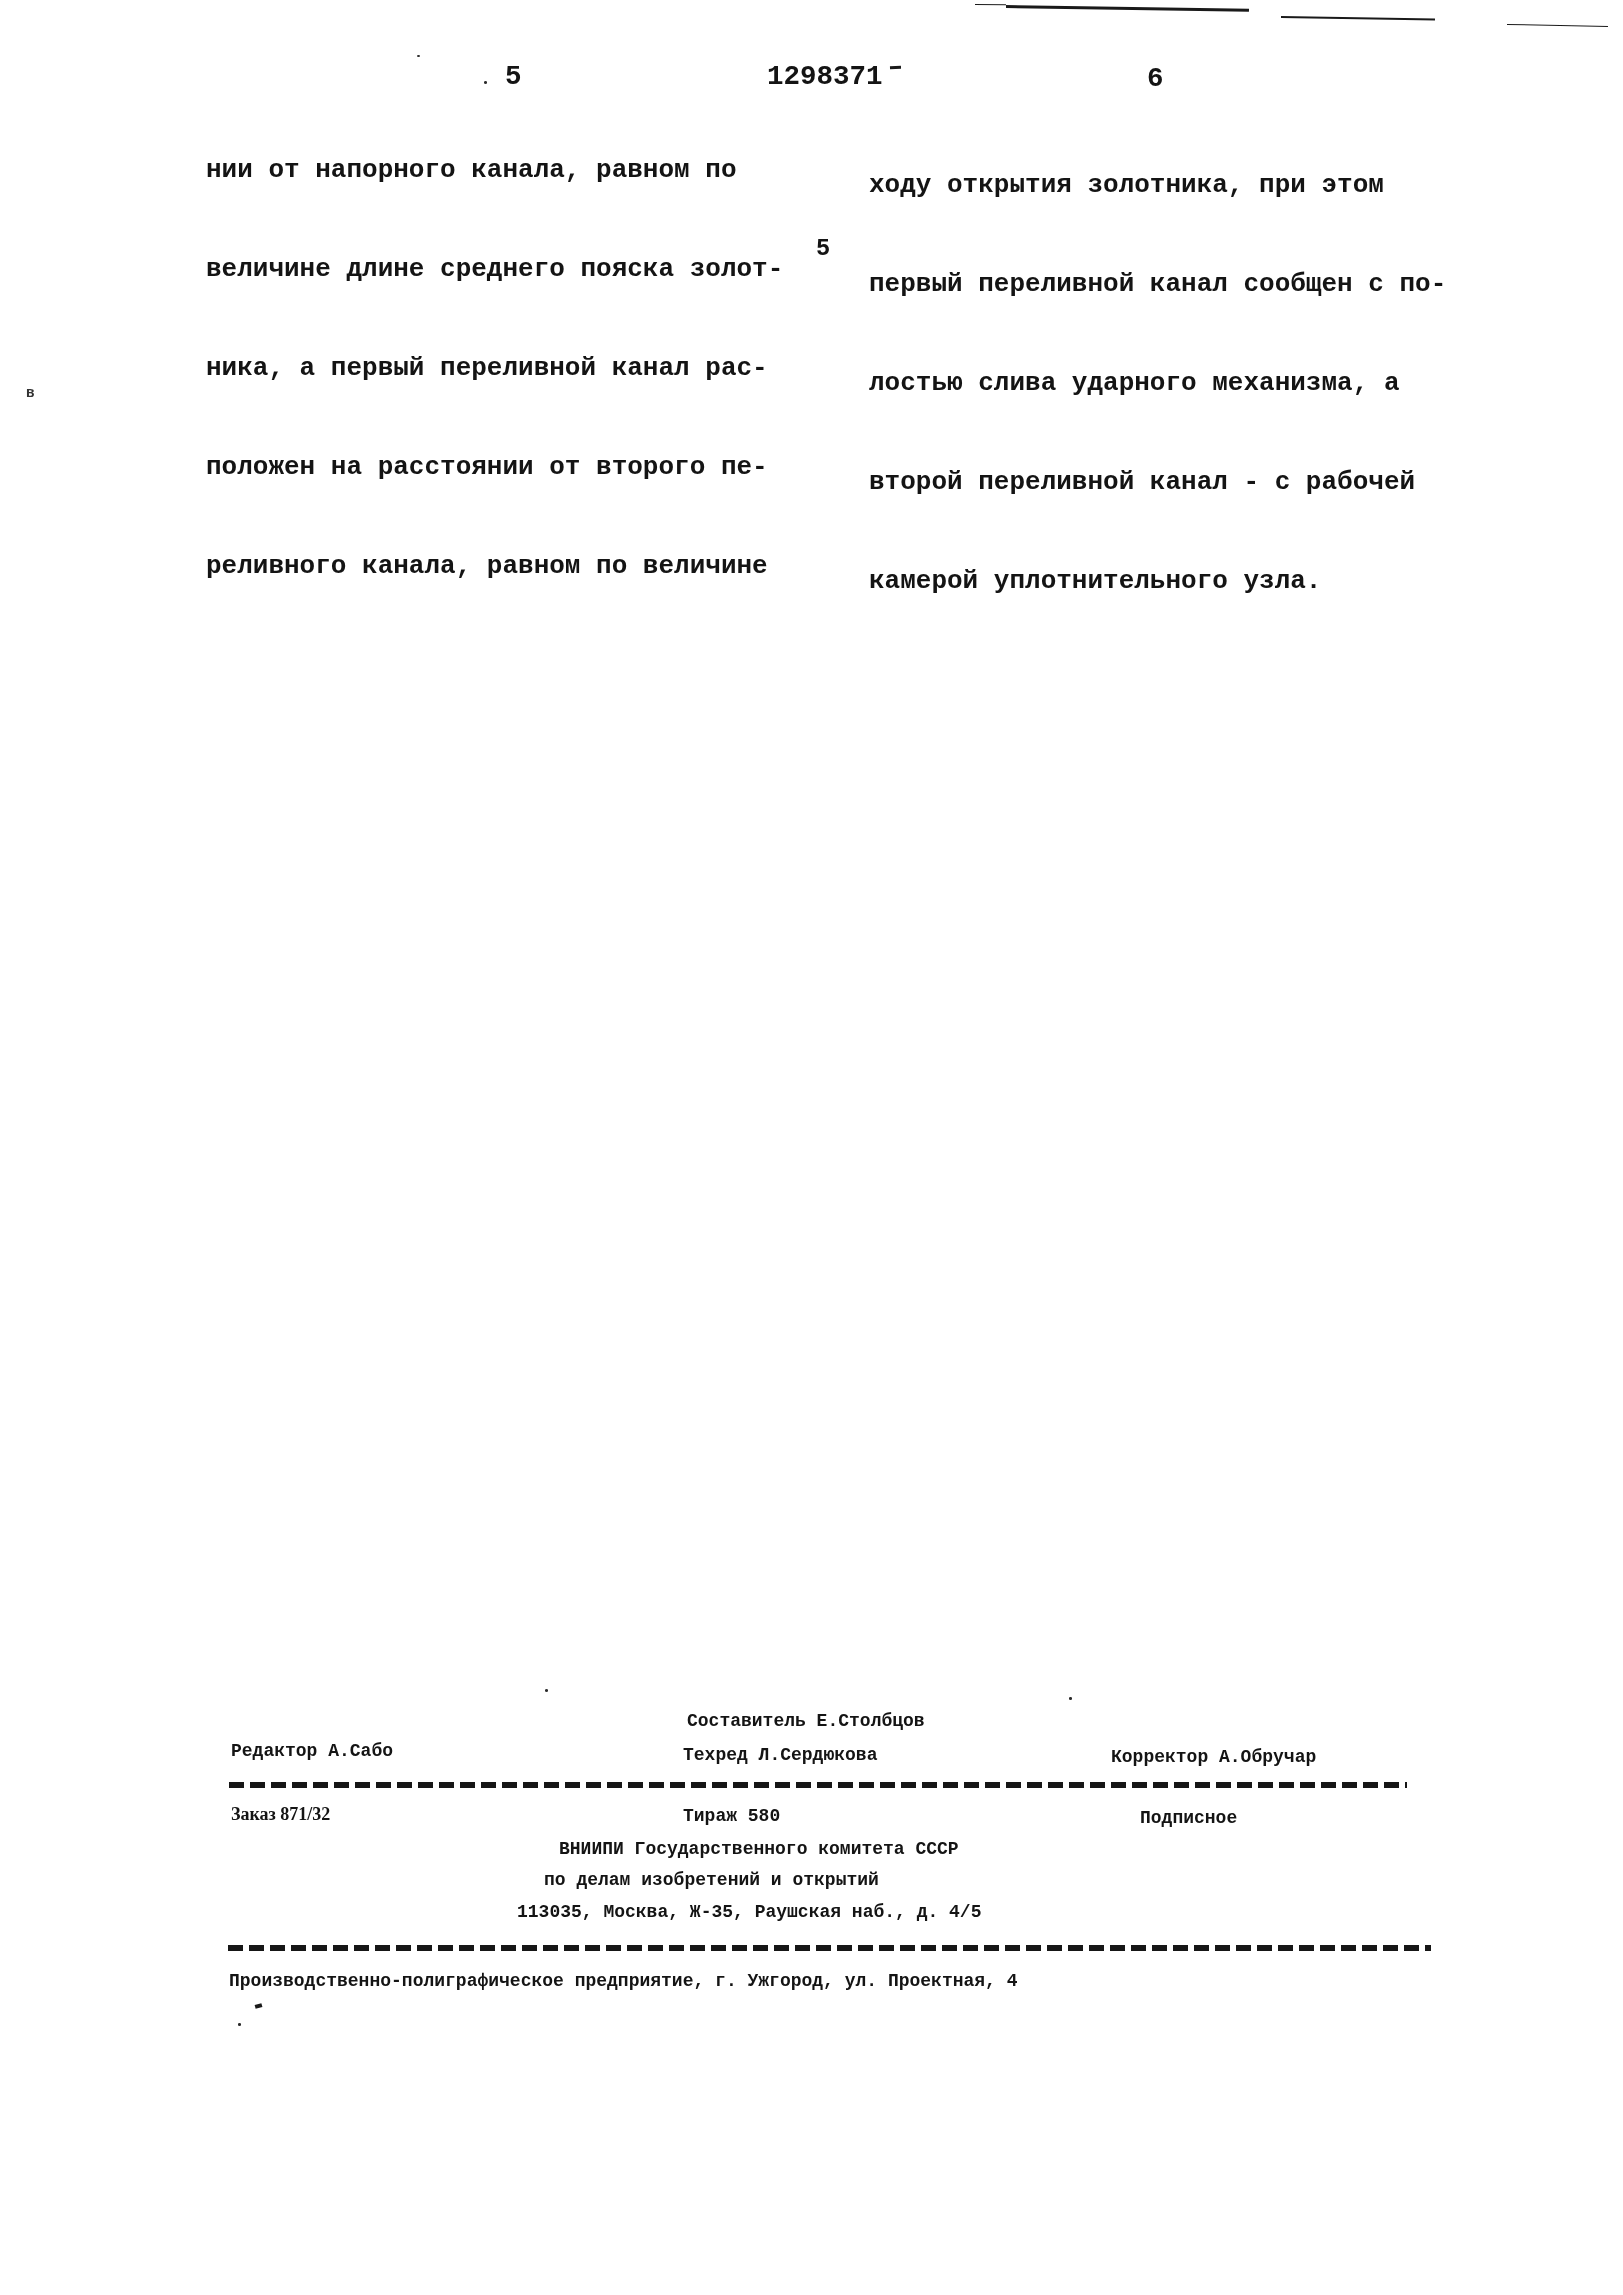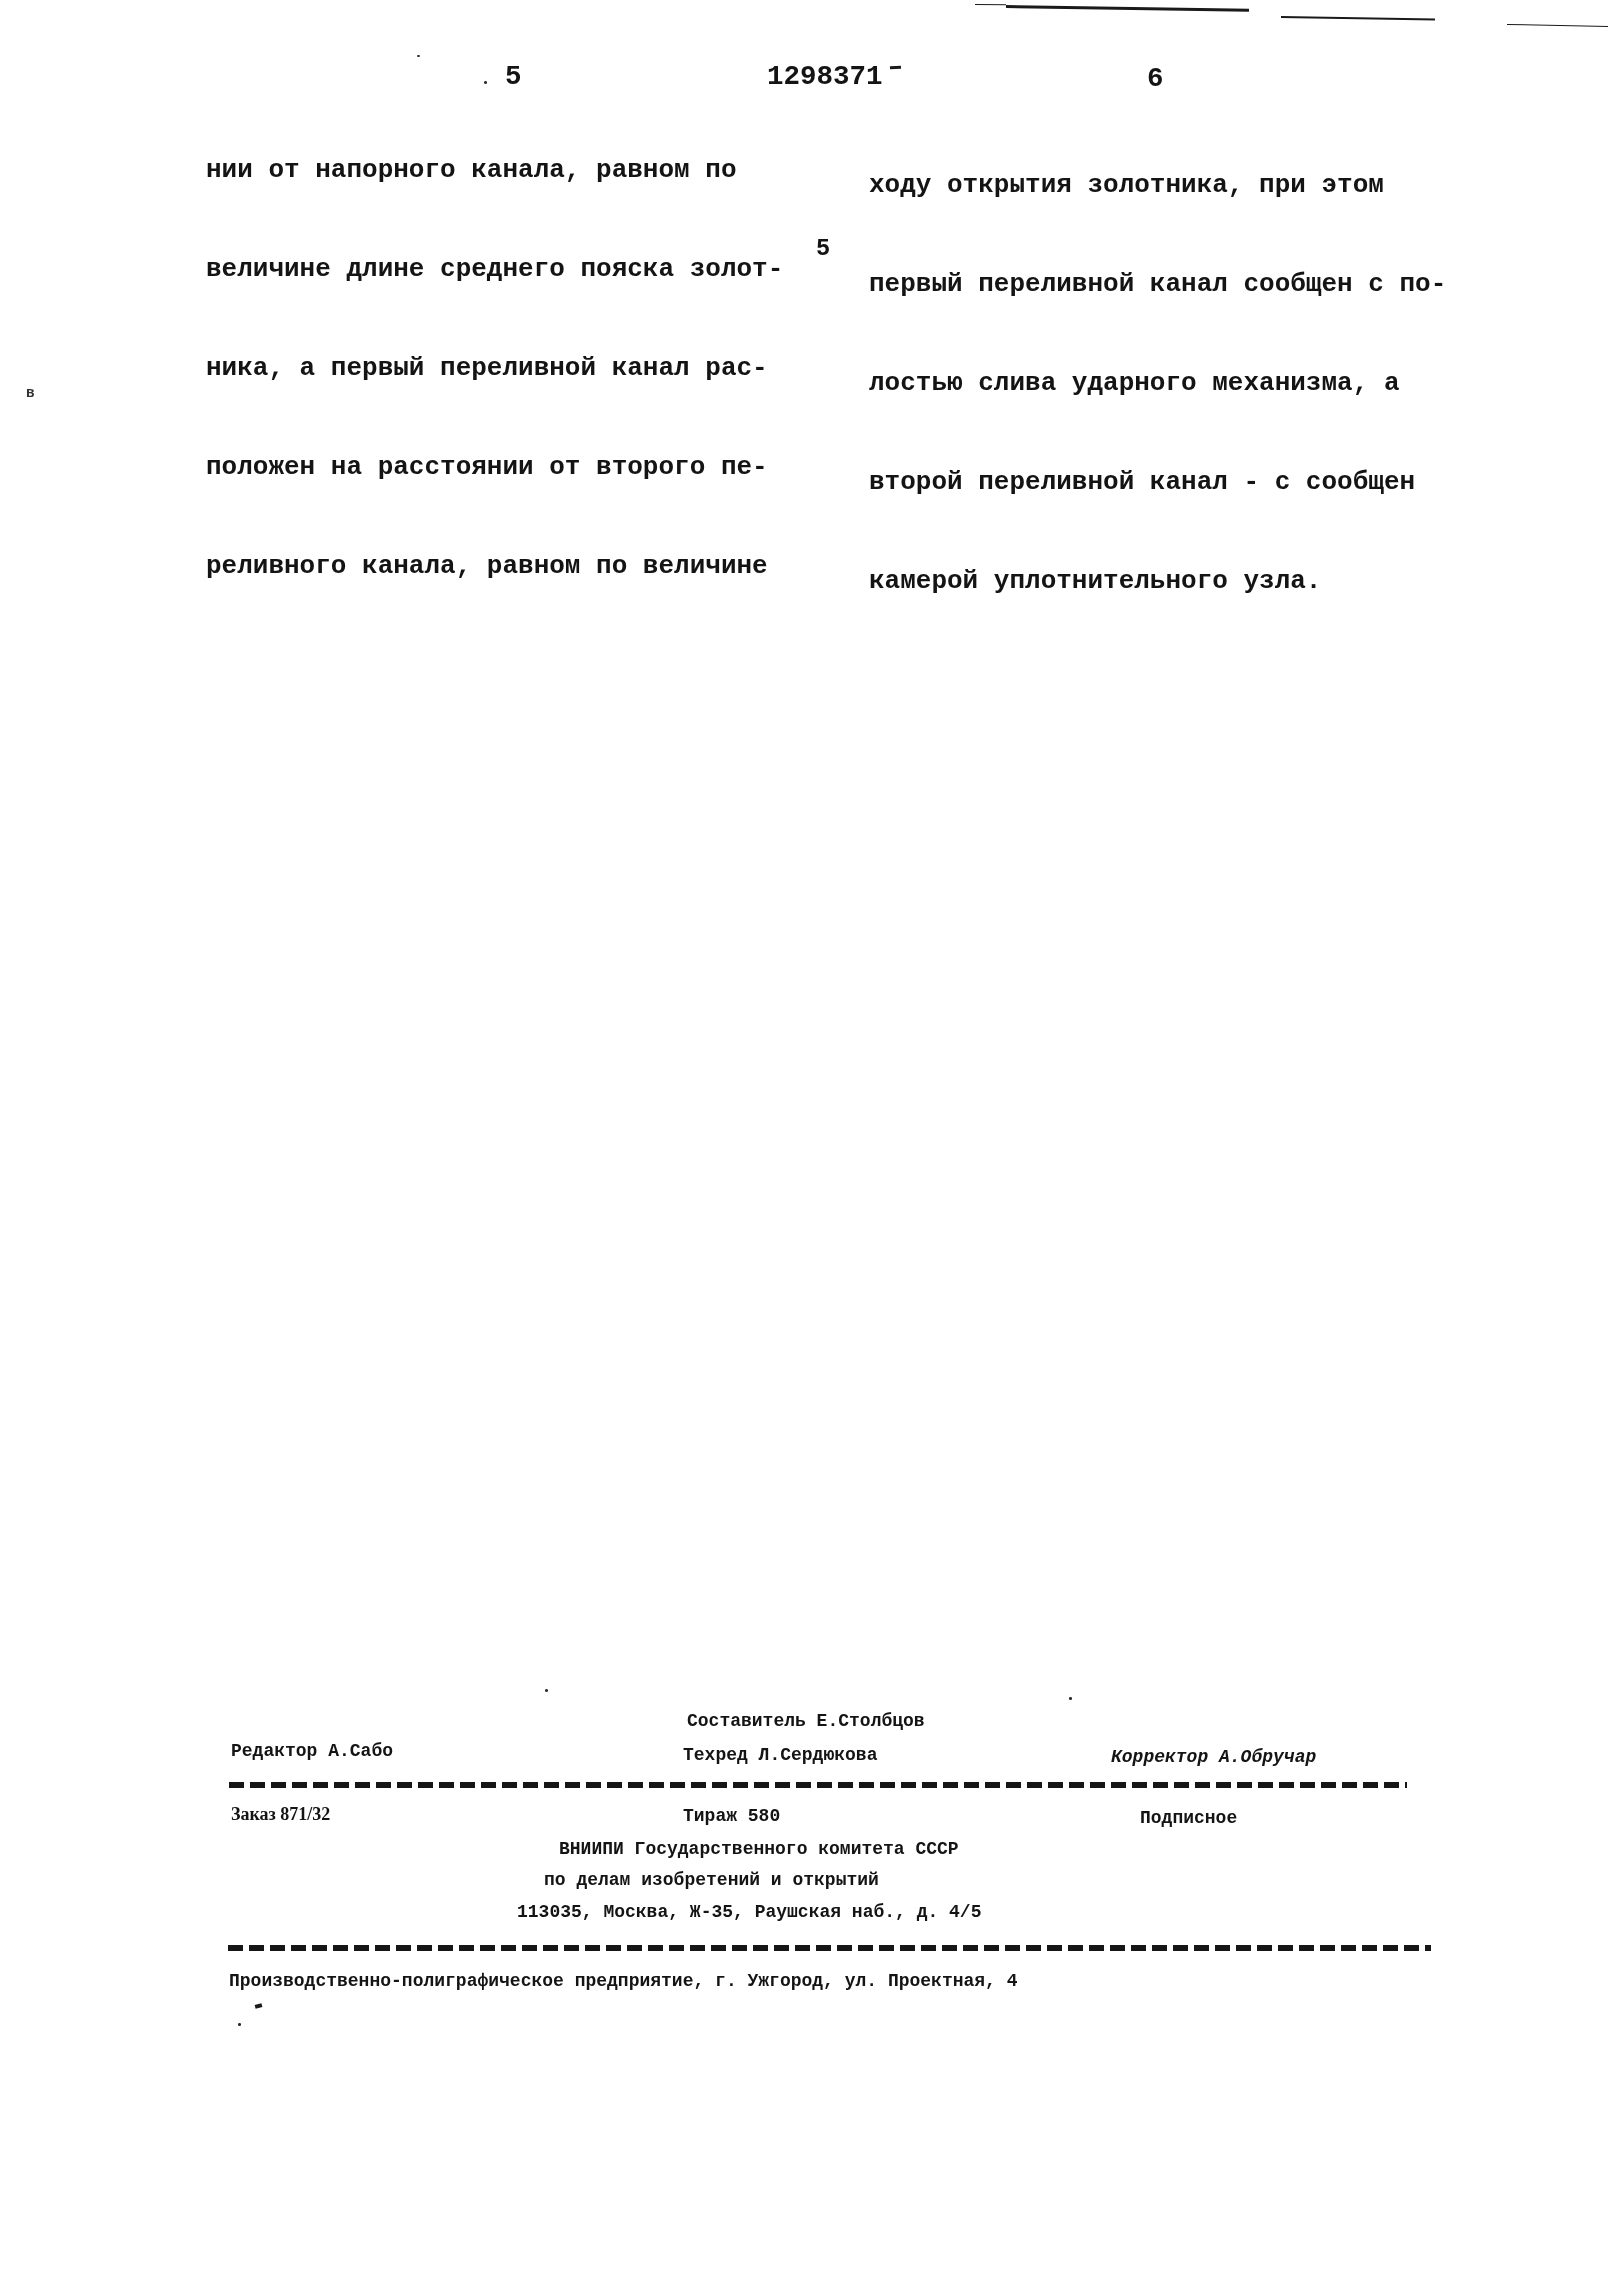--- a/index.html
+++ b/index.html
@@ -81,34 +81,34 @@
     <span>положен на расстоянии от второго пе-</span>
     <span>реливного канала, равном по величине</span>
   </div>
 
   <div class="t linemark" style="left:816px; top:236px;">5</div>
 
   <div class="body-col" style="left:869px; top:103px; width:596px;">
     <span>ходу открытия золотника, при этом</span>
     <span>первый переливной канал сообщен с по-</span>
     <span>лостью слива ударного механизма, а</span>
-    <span>второй переливной канал - с сообщен</span>
+    <span>второй переливной канал - с рабочей</span>
     <span>камерой уплотнительного узла.</span>
   </div>
 
   <div class="margin-mark" style="left:26px; top:386px;">в</div>
   <div class="speck" style="left:484px; top:81px; width:3.3px; height:2.6px;"></div>
   <div class="speck" style="left:417px; top:55px; width:2.6px; height:2px;"></div>
   <div class="speck" style="left:545px; top:1689px; width:3.3px; height:2.6px;"></div>
   <div class="speck" style="left:1069px; top:1697px; width:2.6px; height:2.6px;"></div>
 
   <div class="t" style="left:687px; top:1708px;">Составитель Е.Столбцов</div>
   <div class="t" style="left:231px; top:1738px;">Редактор А.Сабо</div>
   <div class="t" style="left:683px; top:1742px;">Техред Л.Сердюкова</div>
-  <div class="t" style="left:1111px; top:1744px;font-style:italic;">Корректор А.Обручар</div>
+  <div class="t" style="left:1111px; top:1744px;">Корректор А.Обручар</div>
 
   <div class="dashrule" style="left:229px; top:1782px; width:1178px;"></div>
 
   <div class="t" style="left:231px; top:1801px;font-family:Liberation Serif, serif;">Заказ 871/32</div>
   <div class="t" style="left:683px; top:1803px;">Тираж 580</div>
   <div class="t" style="left:1116px; top:1805px;margin-left:24px;">Подписное</div>
   <div class="t" style="left:511px; top:1836px;margin-left:48px;">ВНИИПИ Государственного комитета СССР</div>
   <div class="t" style="left:544px; top:1867px;">по делам изобретений и открытий</div>
   <div class="t" style="left:517px; top:1899px;text-align:right;">113035, Москва, Ж-35, Раушская наб., д. 4/5</div>
 

